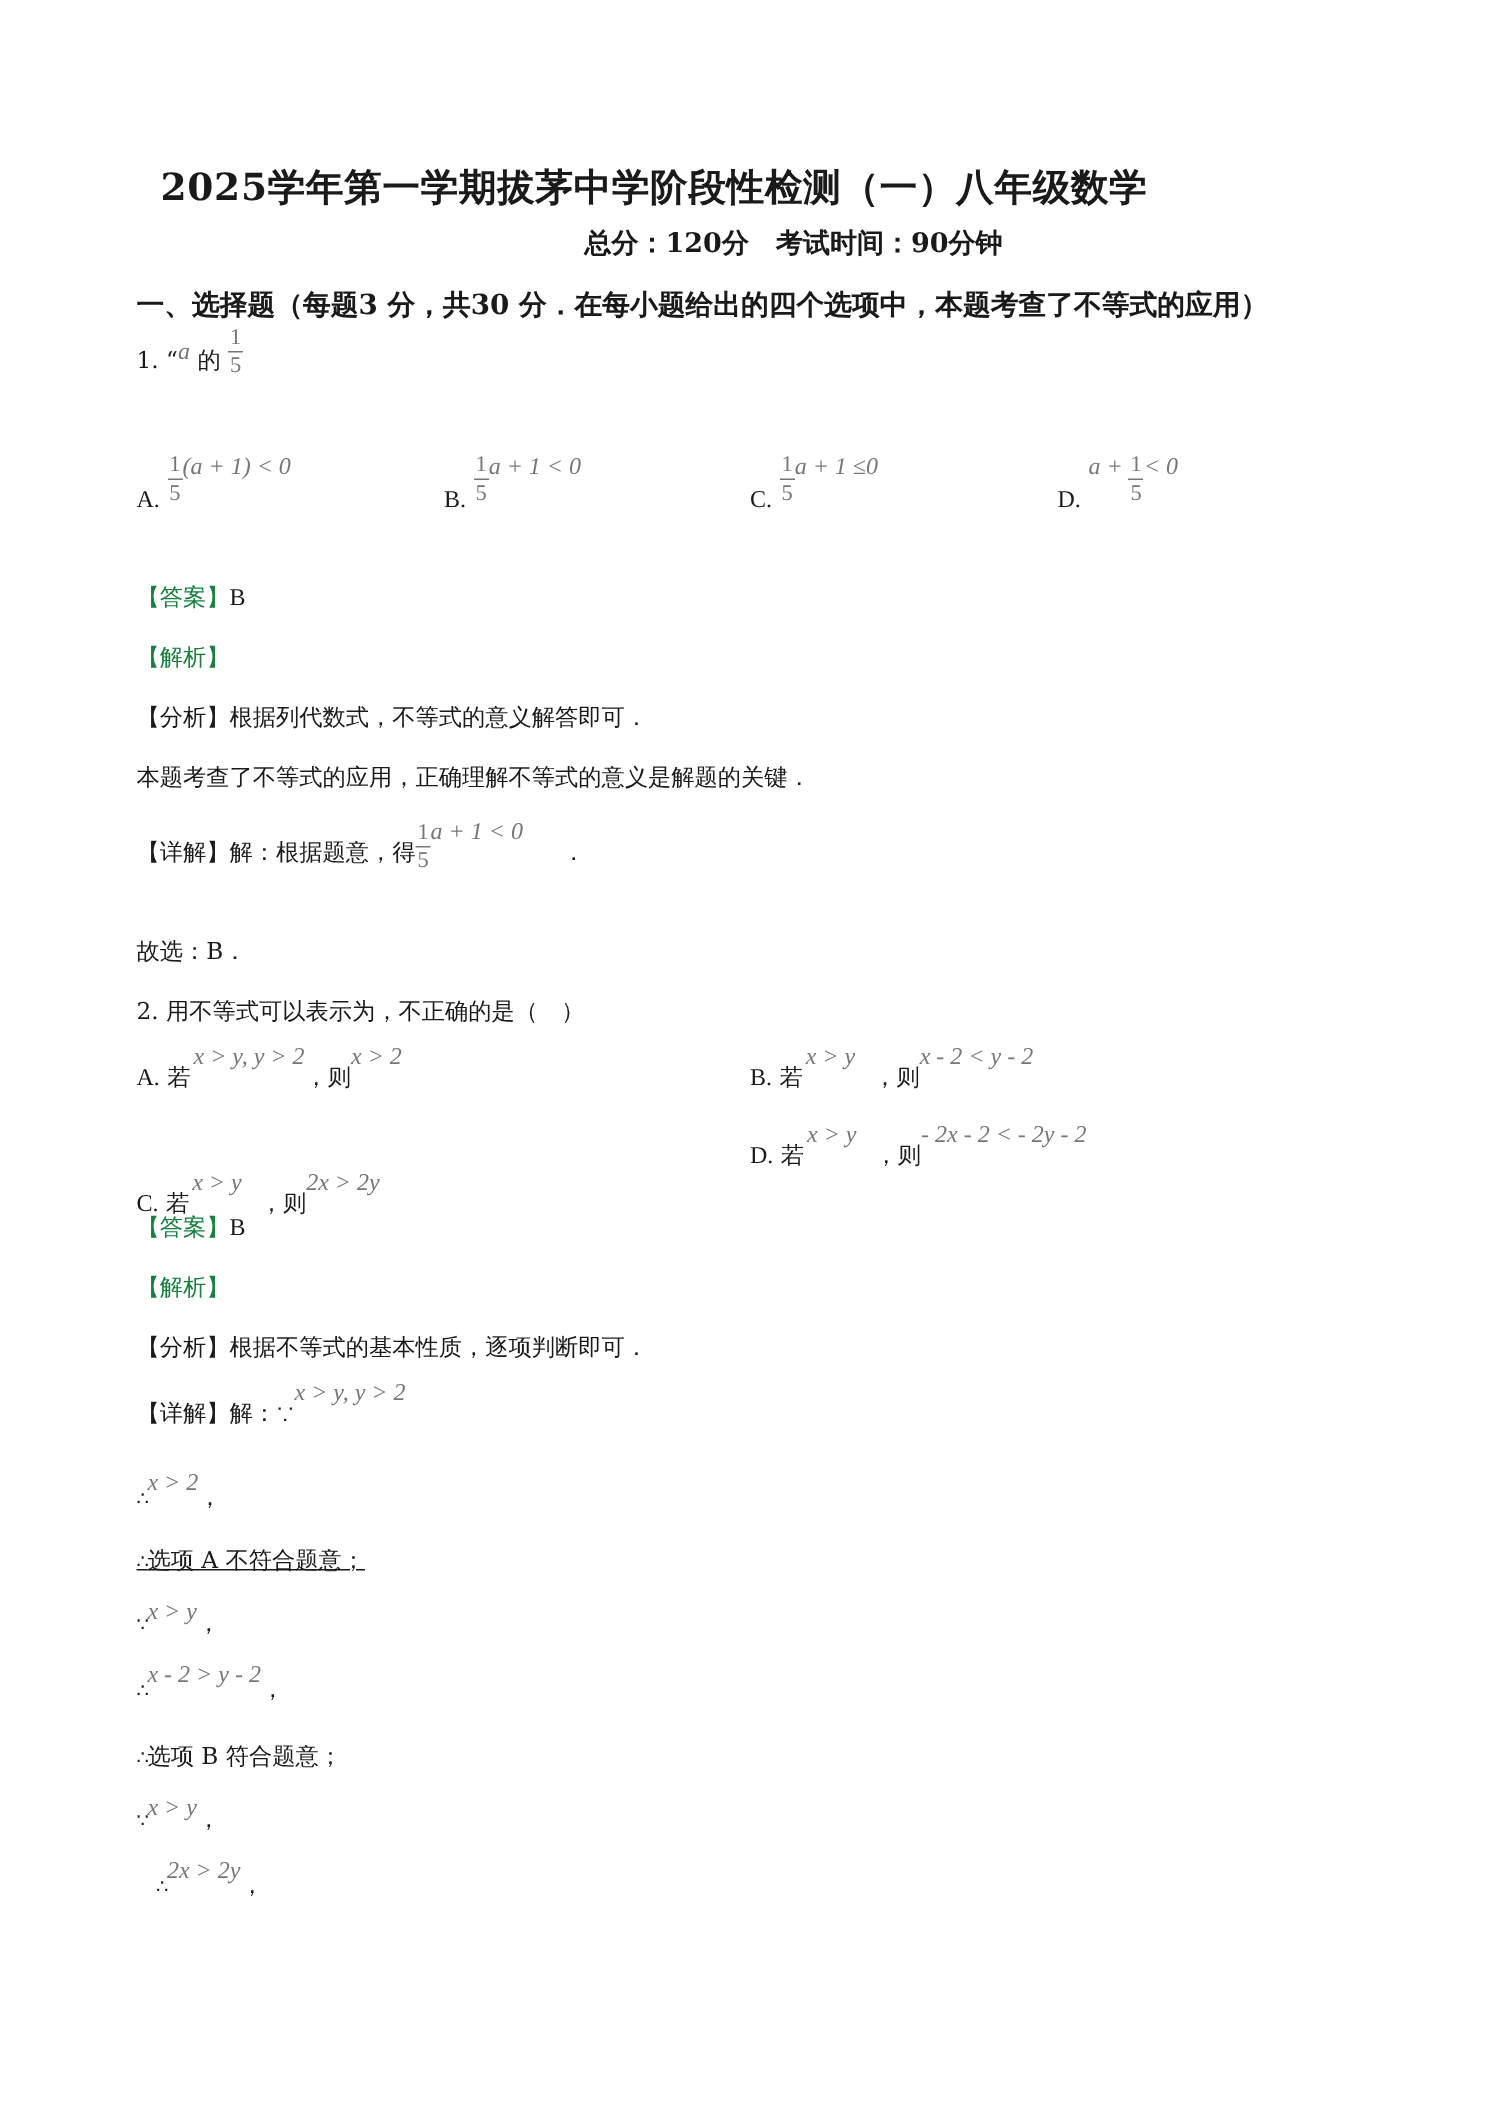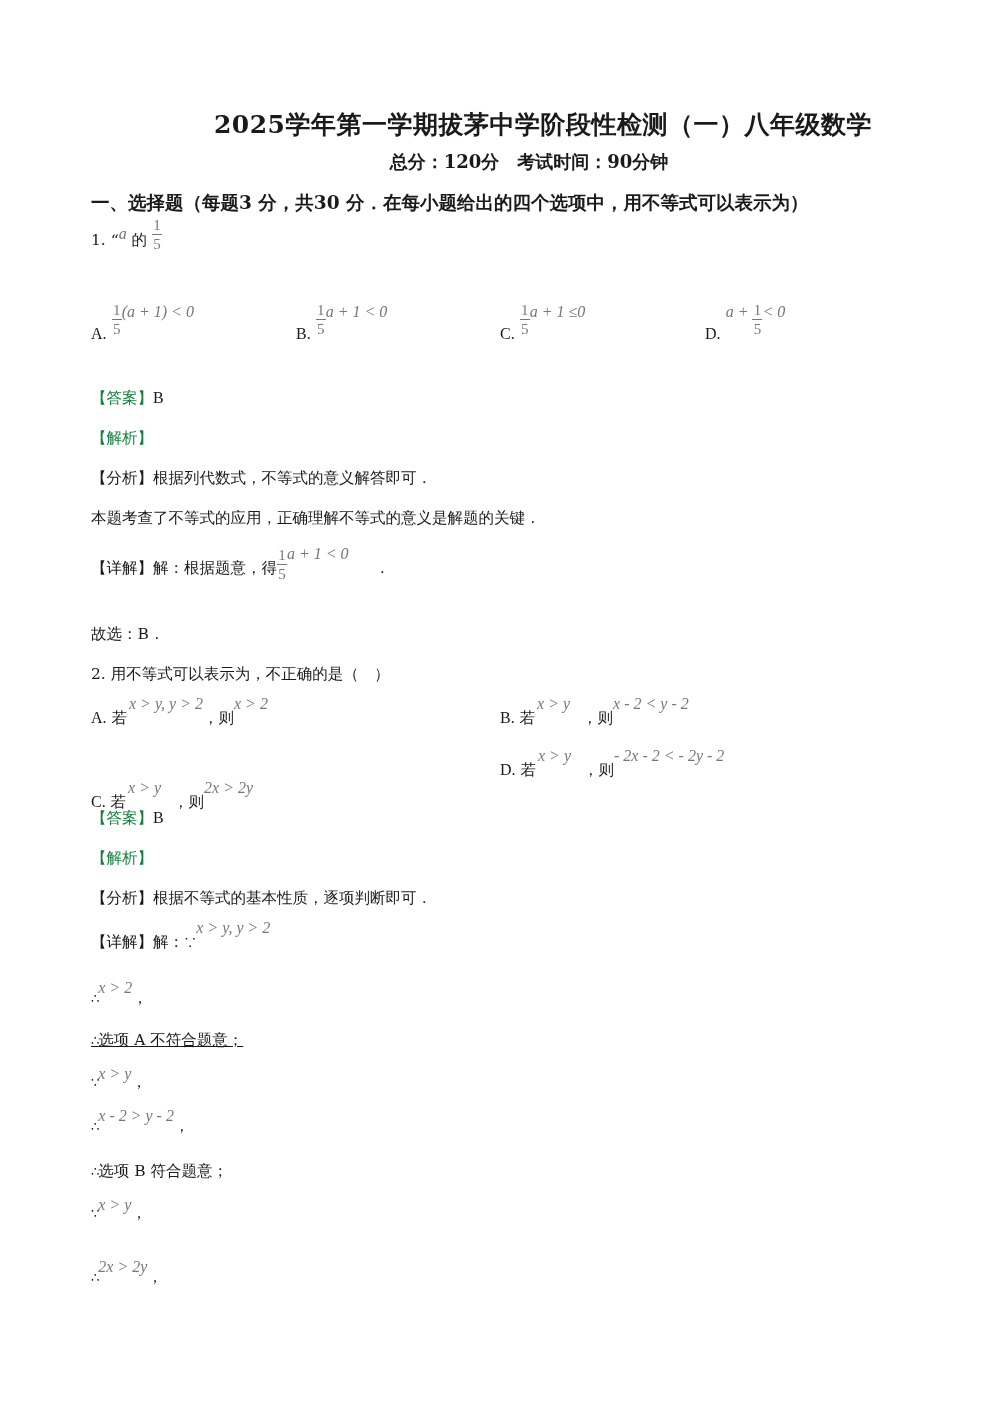--- a/index.html
+++ b/index.html
@@ -2,39 +2,39 @@
 <html><head>
 <meta charset="utf-8">
 <style>
   html, body { margin: 0; padding: 0; background: #ffffff; }
   body {
     width: 1000px; height: 1414px; position: relative; overflow: hidden;
     font-family: "DejaVu Serif", "Liberation Serif", serif;
     color: #1a1a1a;
   }
   .abs { position: absolute; white-space: nowrap; }
-  .title { left: 0; width: 872px; text-align: right; top: 108px; font-size: 25px; font-weight: bold; letter-spacing: 0.5px; }
+  .title { left: 0; width: 872px; text-align: center; top: 108px; font-size: 25px; font-weight: bold; letter-spacing: 0.5px; }
   .subtitle { left: 0; width: 1000px; text-align: center; top: 150px; font-size: 18px; font-weight: bold; margin-left: 29px; }
   .section { left: 91px; top: 190px; font-size: 18.5px; font-weight: bold; }
   .t { font-size: 15.5px; }
   .label-blue { color: #15803d; }
   .math { font-family: "Liberation Serif", "DejaVu Serif", serif; font-style: italic; color: #777; font-size: 16px; }
   .frac { display: inline-flex; flex-direction: column; align-items: center; vertical-align: middle; line-height: 1; font-family: "Liberation Serif", serif; color: #777; font-style: normal; font-size: 15px; }
   .frac .num { padding: 0 1px 1px; }
   .frac .bar { width: 10px; border-top: 1px solid #777; }
   .frac .den { padding-top: 2px; }
   .opt-letter { font-family: "Liberation Serif", serif; font-size: 16px; }
   .therefore { font-family: "DejaVu Sans", sans-serif; font-size: 13px; letter-spacing: -1px; }
 </style>
 </head>
 <body>
 
 <div class="abs title">2025学年第一学期拔茅中学阶段性检测（一）八年级数学</div>
 <div class="abs subtitle">总分：120分　考试时间：90分钟</div>
-<div class="abs section">一、选择题（每题3 分，共30 分．在每小题给出的四个选项中，用不等式可以表示为）</div>
+<div class="abs section">一、选择题（每题3 分，共30 分．在每小题给出的四个选项中，本题考查了不等式的应用）</div>
 
 <div class="abs t" style="left:91px; top:224px;">
   <span>1.</span>
   <span>“</span><span class="math" style="position:relative; top:-6px;">a</span><span> 的 </span><span class="frac" style="position:relative; top:-6px;">
       <span class="num">1</span>
       <span class="bar"></span>
       <span class="den">5</span>
     </span>
 </div>
 
@@ -131,15 +131,15 @@
 </div>
 <div class="abs t" style="left:91px; top:1106px;">
   <span class="therefore" style="position:relative; top:10px;">∴</span><span class="math">x - 2 &gt; y - 2</span><span style="position:relative; top:10px;">，</span>
 </div>
 <div class="abs t" style="left:91px; top:1161px;">
   <span class="therefore">∴</span><span>选项 B 符合题意；</span>
 </div>
 <div class="abs t" style="left:91px; top:1195px;">
   <span class="therefore" style="position:relative; top:8px;">∵</span><span class="math">x &gt; y</span><span style="position:relative; top:8px;">，</span>
 </div>
-<div class="abs t" style="left:91px; top:1237px;margin-top:20px;">
+<div class="abs t" style="left:104px; top:1237px;">
   <span class="therefore" style="position:relative; top:10px;">∴</span><span class="math">2x &gt; 2y</span><span style="position:relative; top:10px;">，</span>
 </div>
 
 </body></html>

